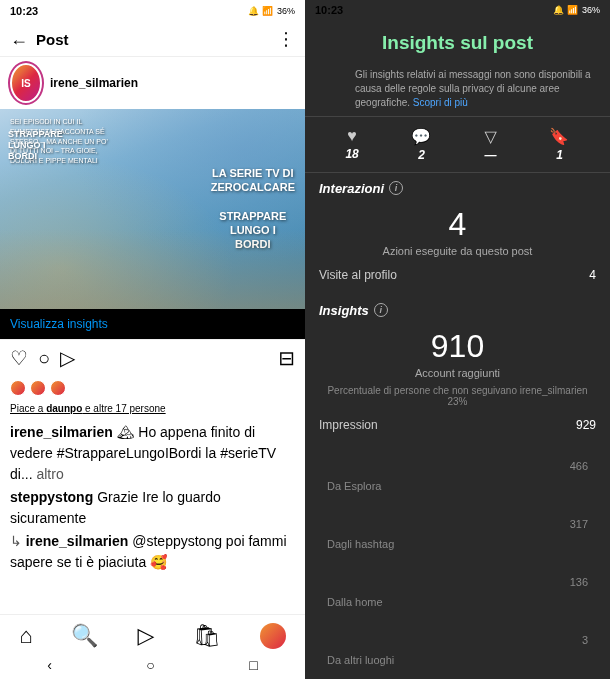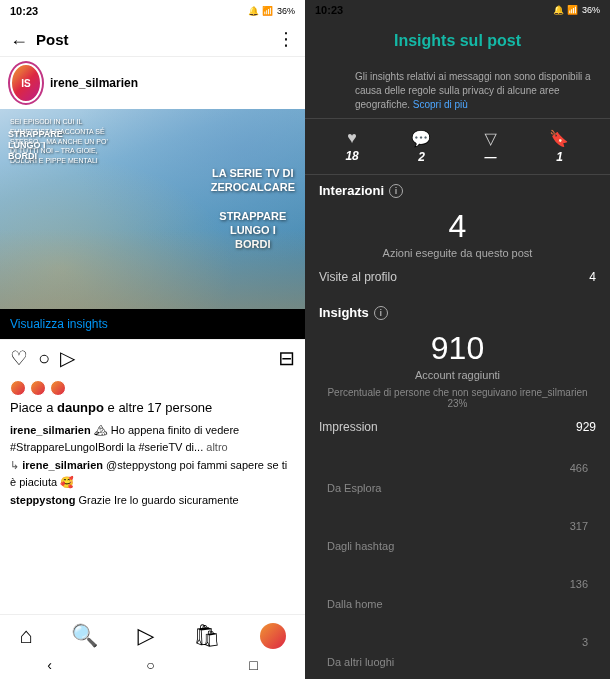--- a/index.html
+++ b/index.html
@@ -162,25 +162,25 @@
     .bookmark-icon { font-size: 20px; color: #000; cursor: pointer; }
 
     .likes-section { padding: 4px 10px; background: #fff; }
     .likes-avatars { display: flex; align-items: center; gap: 4px; margin-bottom: 2px; }
     .like-avatar {
       width: 16px; height: 16px;
       border-radius: 50%;
       background: linear-gradient(135deg, #f09433, #dc2743);
       border: 1px solid #fff;
     }
-    .likes-text { font-size: 13px; color: #000; }
+    .likes-text { font-size: 10px; color: #000; text-decoration: underline; }
     .likes-text strong { font-weight: 600; }
 
     .comments-section { padding: 2px 10px 4px; background: #fff; flex:1; overflow: hidden; }
-    .comment-line { font-size: 11px; color: #000; line-height: 1.5; margin-bottom: 2px; }
+    .comment-line { font-size: 14px; color: #000; line-height: 1.5; margin-bottom: 2px; }
     .comment-username { font-weight: 600; }
     .comment-text { color: #000; }
     .comment-faded { color: #555; }
 
     .bottom-nav-left {
       display: flex;
       justify-content: space-around;
       align-items: center;
       padding: 8px 0 4px;
       background: #fff;
@@ -221,24 +221,24 @@
       background: #2a2a2a;
       height: 22px;
     }
 
     .insights-header {
       padding: 8px 14px 6px;
       border-bottom: 1px solid #444;
       text-align: center;
     }
     .insights-title {
-      font-size: 16px;
+      font-size: 19px;
       font-weight: 700;
-      color: #14b8a6;
-      margin-bottom: 20px;
+      color: #86efac;
+      margin-bottom: 14px;
     }
     .insights-desc {
       font-size: 10px;
       color: #aaa;
       line-height: 1.4;
       text-align: left;
       margin-left: 36px;
     }
     .insights-desc a { color: #4da6ff; text-decoration: none; }
 
@@ -252,26 +252,27 @@
       display: flex;
       flex-direction: column;
       align-items: center;
       gap: 2px;
     }
     .metric-icon { font-size: 16px; color: #ccc; }
     .metric-value { font-size: 12px; font-weight: 600; color: #fff; font-style: italic; }
 
     .section-label {
       display: flex;
-      align-items: flex-end;
+      align-items: flex-start;
       gap: 5px;
       padding: 8px 14px 4px;
       font-size: 13px;
       font-weight: 600;
       color: #fff;
+      font-style: italic;
     }
     .info-circle {
       width: 14px; height: 14px;
       border-radius: 50%;
       border: 1.5px solid #aaa;
       display: flex; align-items: center; justify-content: center;
       font-size: 9px; color: #aaa;
     }
 
     .big-number {
@@ -383,27 +384,27 @@
     </span>
   </div>
 
   <div class="comments-section">
     <div class="comment-line">
       <span class="comment-username">irene_silmarien</span>
       <span class="comment-text"> 🏔 Ho appena finito di vedere #StrappareLungoIBordi la #serieTV di...</span>
       <span class="comment-faded"> altro</span>
     </div>
     <div class="comment-line">
+      <span class="comment-username">steppystong</span>
+      <span class="comment-text"> Grazie Ire lo guardo sicuramente</span>
+    </div>
+    <div class="comment-line">
       <span class="comment-faded">↳ </span>
       <span class="comment-username">irene_silmarien</span>
       <span class="comment-text"> @steppystong poi fammi sapere se ti è piaciuta 🥰</span>
-    </div>
-    <div class="comment-line">
-      <span class="comment-username">steppystong</span>
-      <span class="comment-text"> Grazie Ire lo guardo sicuramente</span>
     </div>
   </div>
 
   <div class="bottom-nav-left">
     <span class="nav-icon">⌂</span>
     <span class="nav-icon">🔍</span>
     <span class="nav-icon">▷</span>
     <span class="nav-icon">🛍</span>
     <div class="nav-avatar"></div>
   </div>

